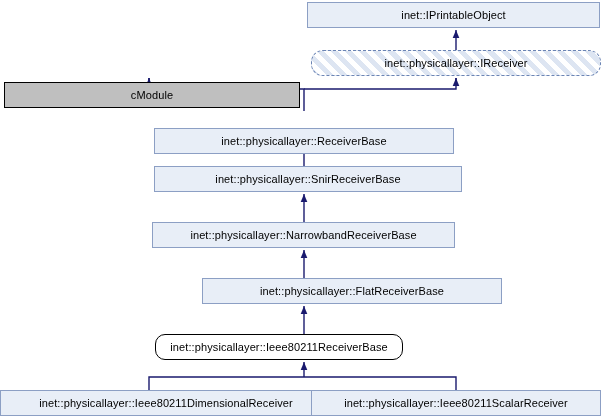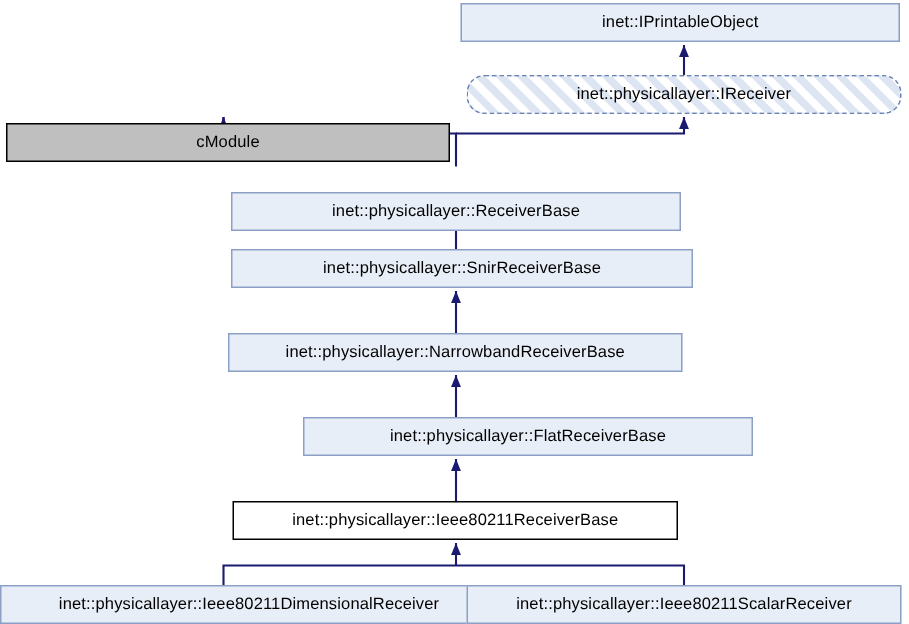--- a/index.html
+++ b/index.html
@@ -131,21 +131,21 @@
   </div>
 
   <div class="node style-normal" style="left:152px; top:222px; width:303px; height:26px;align-items:center;">
     <span class="label">inet::physicallayer::NarrowbandReceiverBase</span>
   </div>
 
   <div class="node style-normal" style="left:154px; top:278px; width:300px; height:26px;margin-left:48px;">
     <span class="label">inet::physicallayer::FlatReceiverBase</span>
   </div>
 
-  <div class="node style-white" style="left:155px; top:334px; width:297px; height:26px;">
+  <div class="node style-white" style="left:155px; top:334px; width:248px; height:26px;border-radius:10px;">
     <span class="label">inet::physicallayer::Ieee80211ReceiverBase</span>
   </div>
 
   <div class="node style-normal" style="left:0px; top:390px; width:332px; height:26px;">
     <span class="label">inet::physicallayer::Ieee80211DimensionalReceiver</span>
   </div>
 
   <div class="node style-normal" style="left:311px; top:390px; width:290px; height:26px;">
     <span class="label">inet::physicallayer::Ieee80211ScalarReceiver</span>
   </div>

